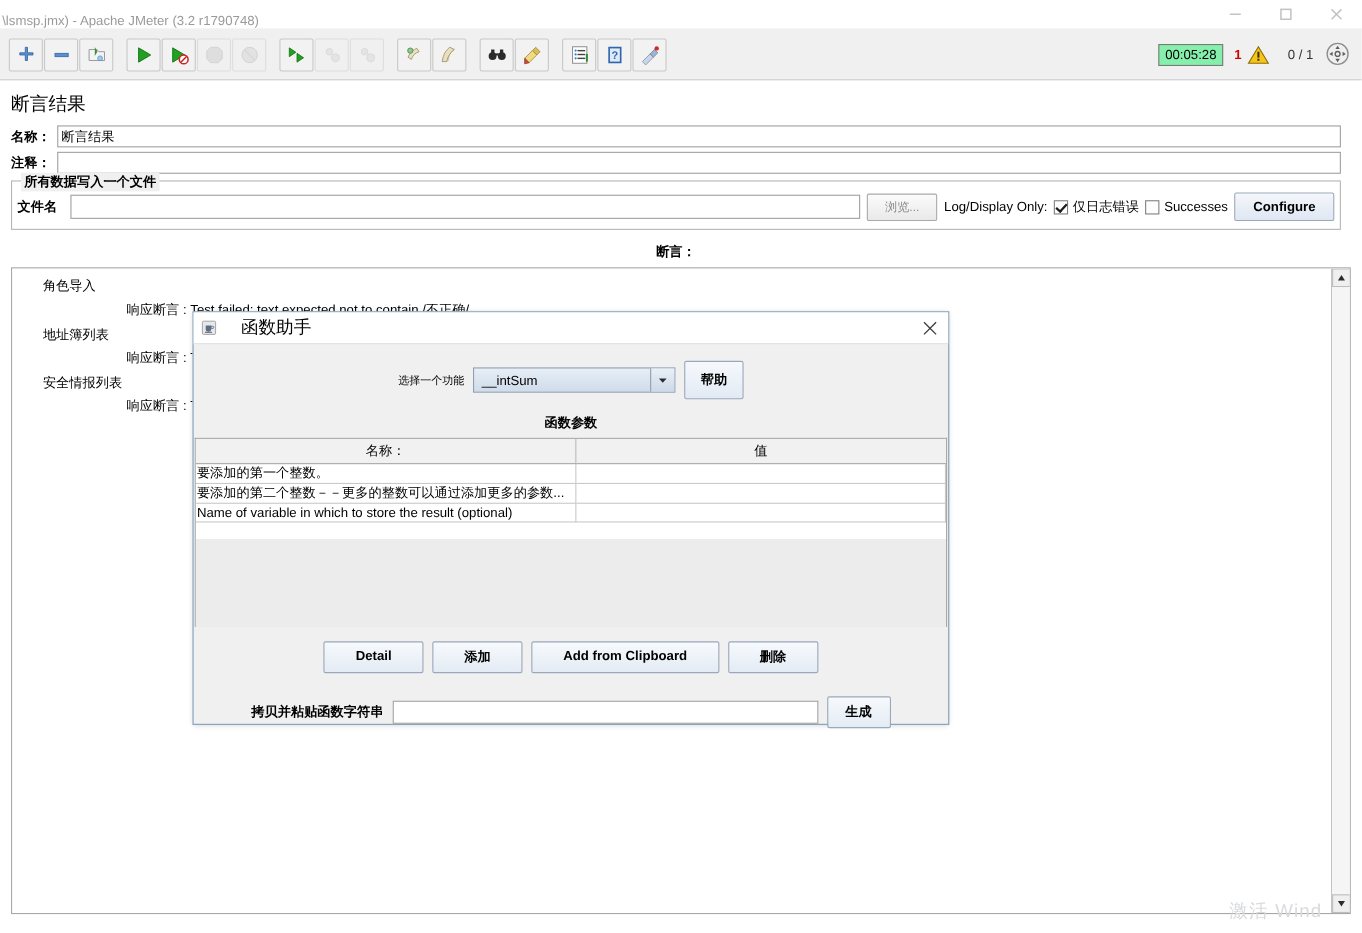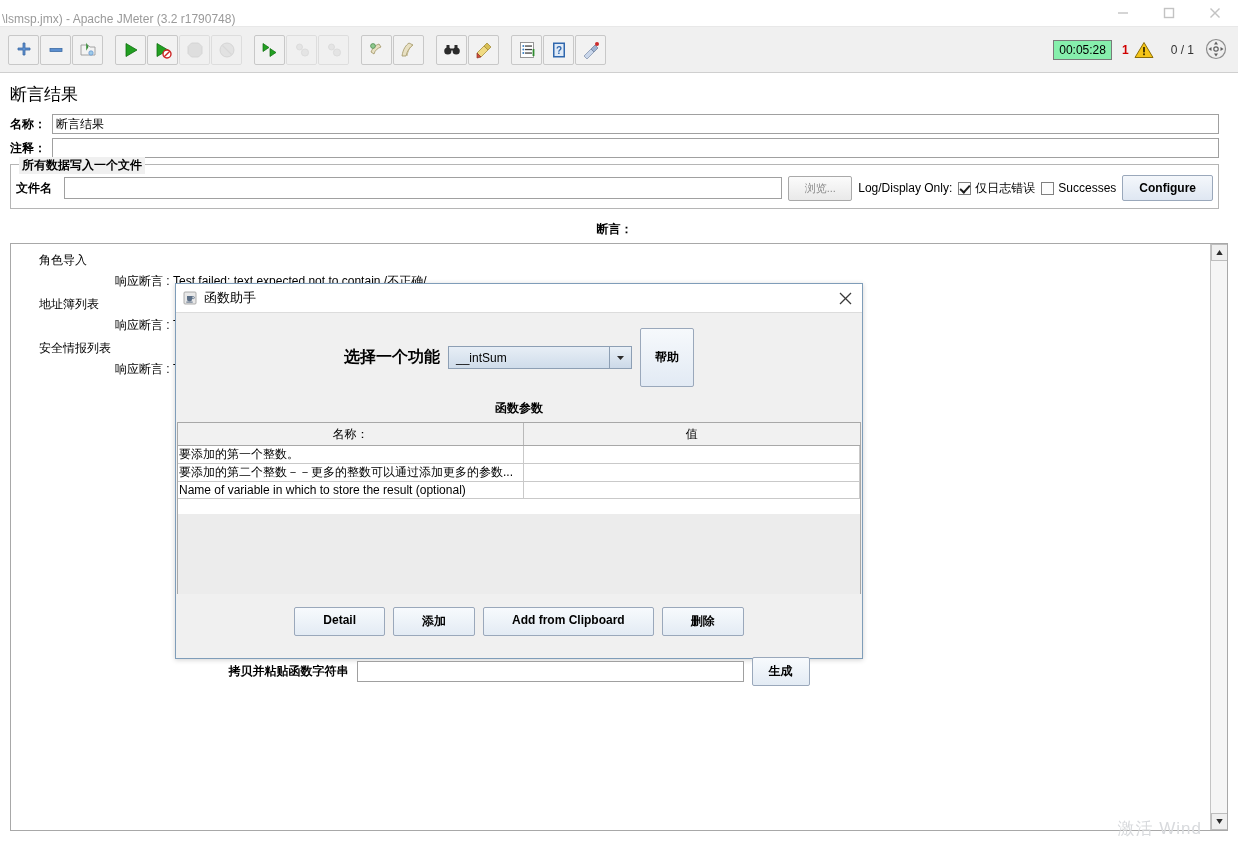--- a/index.html
+++ b/index.html
@@ -313,22 +313,22 @@
     height: 29px;
     background: #ffffff;
     border-bottom: 1px solid #dcdcdc;
     display: flex;
     align-items: center;
     padding: 0 6px;
     position: relative;
     box-sizing: border-box;
   }
   #dlg-title-text {
-    font-size: 13px;
-    margin-left: 6px;
+    font-size: 16px;
+    margin-left: 21px;
   }
   #dlg-close {
     position: absolute;
     right: 6px;
     top: 3px;
     width: 22px;
     height: 22px;
     display: flex;
     align-items: center;
     justify-content: center;
@@ -338,22 +338,22 @@
     padding: 0;
   }
   #func-row {
     display: flex;
     align-items: center;
     justify-content: center;
     gap: 8px;
     padding: 15px 0 9px 0;
   }
   #func-label {
-    font-weight: bold;
-    font-size: 16px;
+    font-weight: normal;
+    font-size: 10px;
   }
   #func-select {
     width: 184px;
     height: 23px;
     background: linear-gradient(#e7eef6, #cfdcea);
     border: 1px solid #8d9fb4;
     display: flex;
     align-items: center;
     position: relative;
     box-sizing: border-box;
@@ -372,21 +372,21 @@
     border-left: 1px solid #8d9fb4;
     display: flex;
     align-items: center;
     justify-content: center;
   }
   #help-btn {
     background: linear-gradient(#f6f9fc, #e2eaf4);
     border: 1px solid #9aa8bb;
     font-weight: bold;
     font-size: 12px;
-    padding: 20px 14px;
+    padding: 8px 14px;
   }
   #params-caption {
     text-align: center;
     font-weight: bold;
     font-size: 12px;
     padding: 4px 0 5px 0;
   }
   #params-table {
     margin: 0 1px;
     border: 1px solid #a8a8a8;

